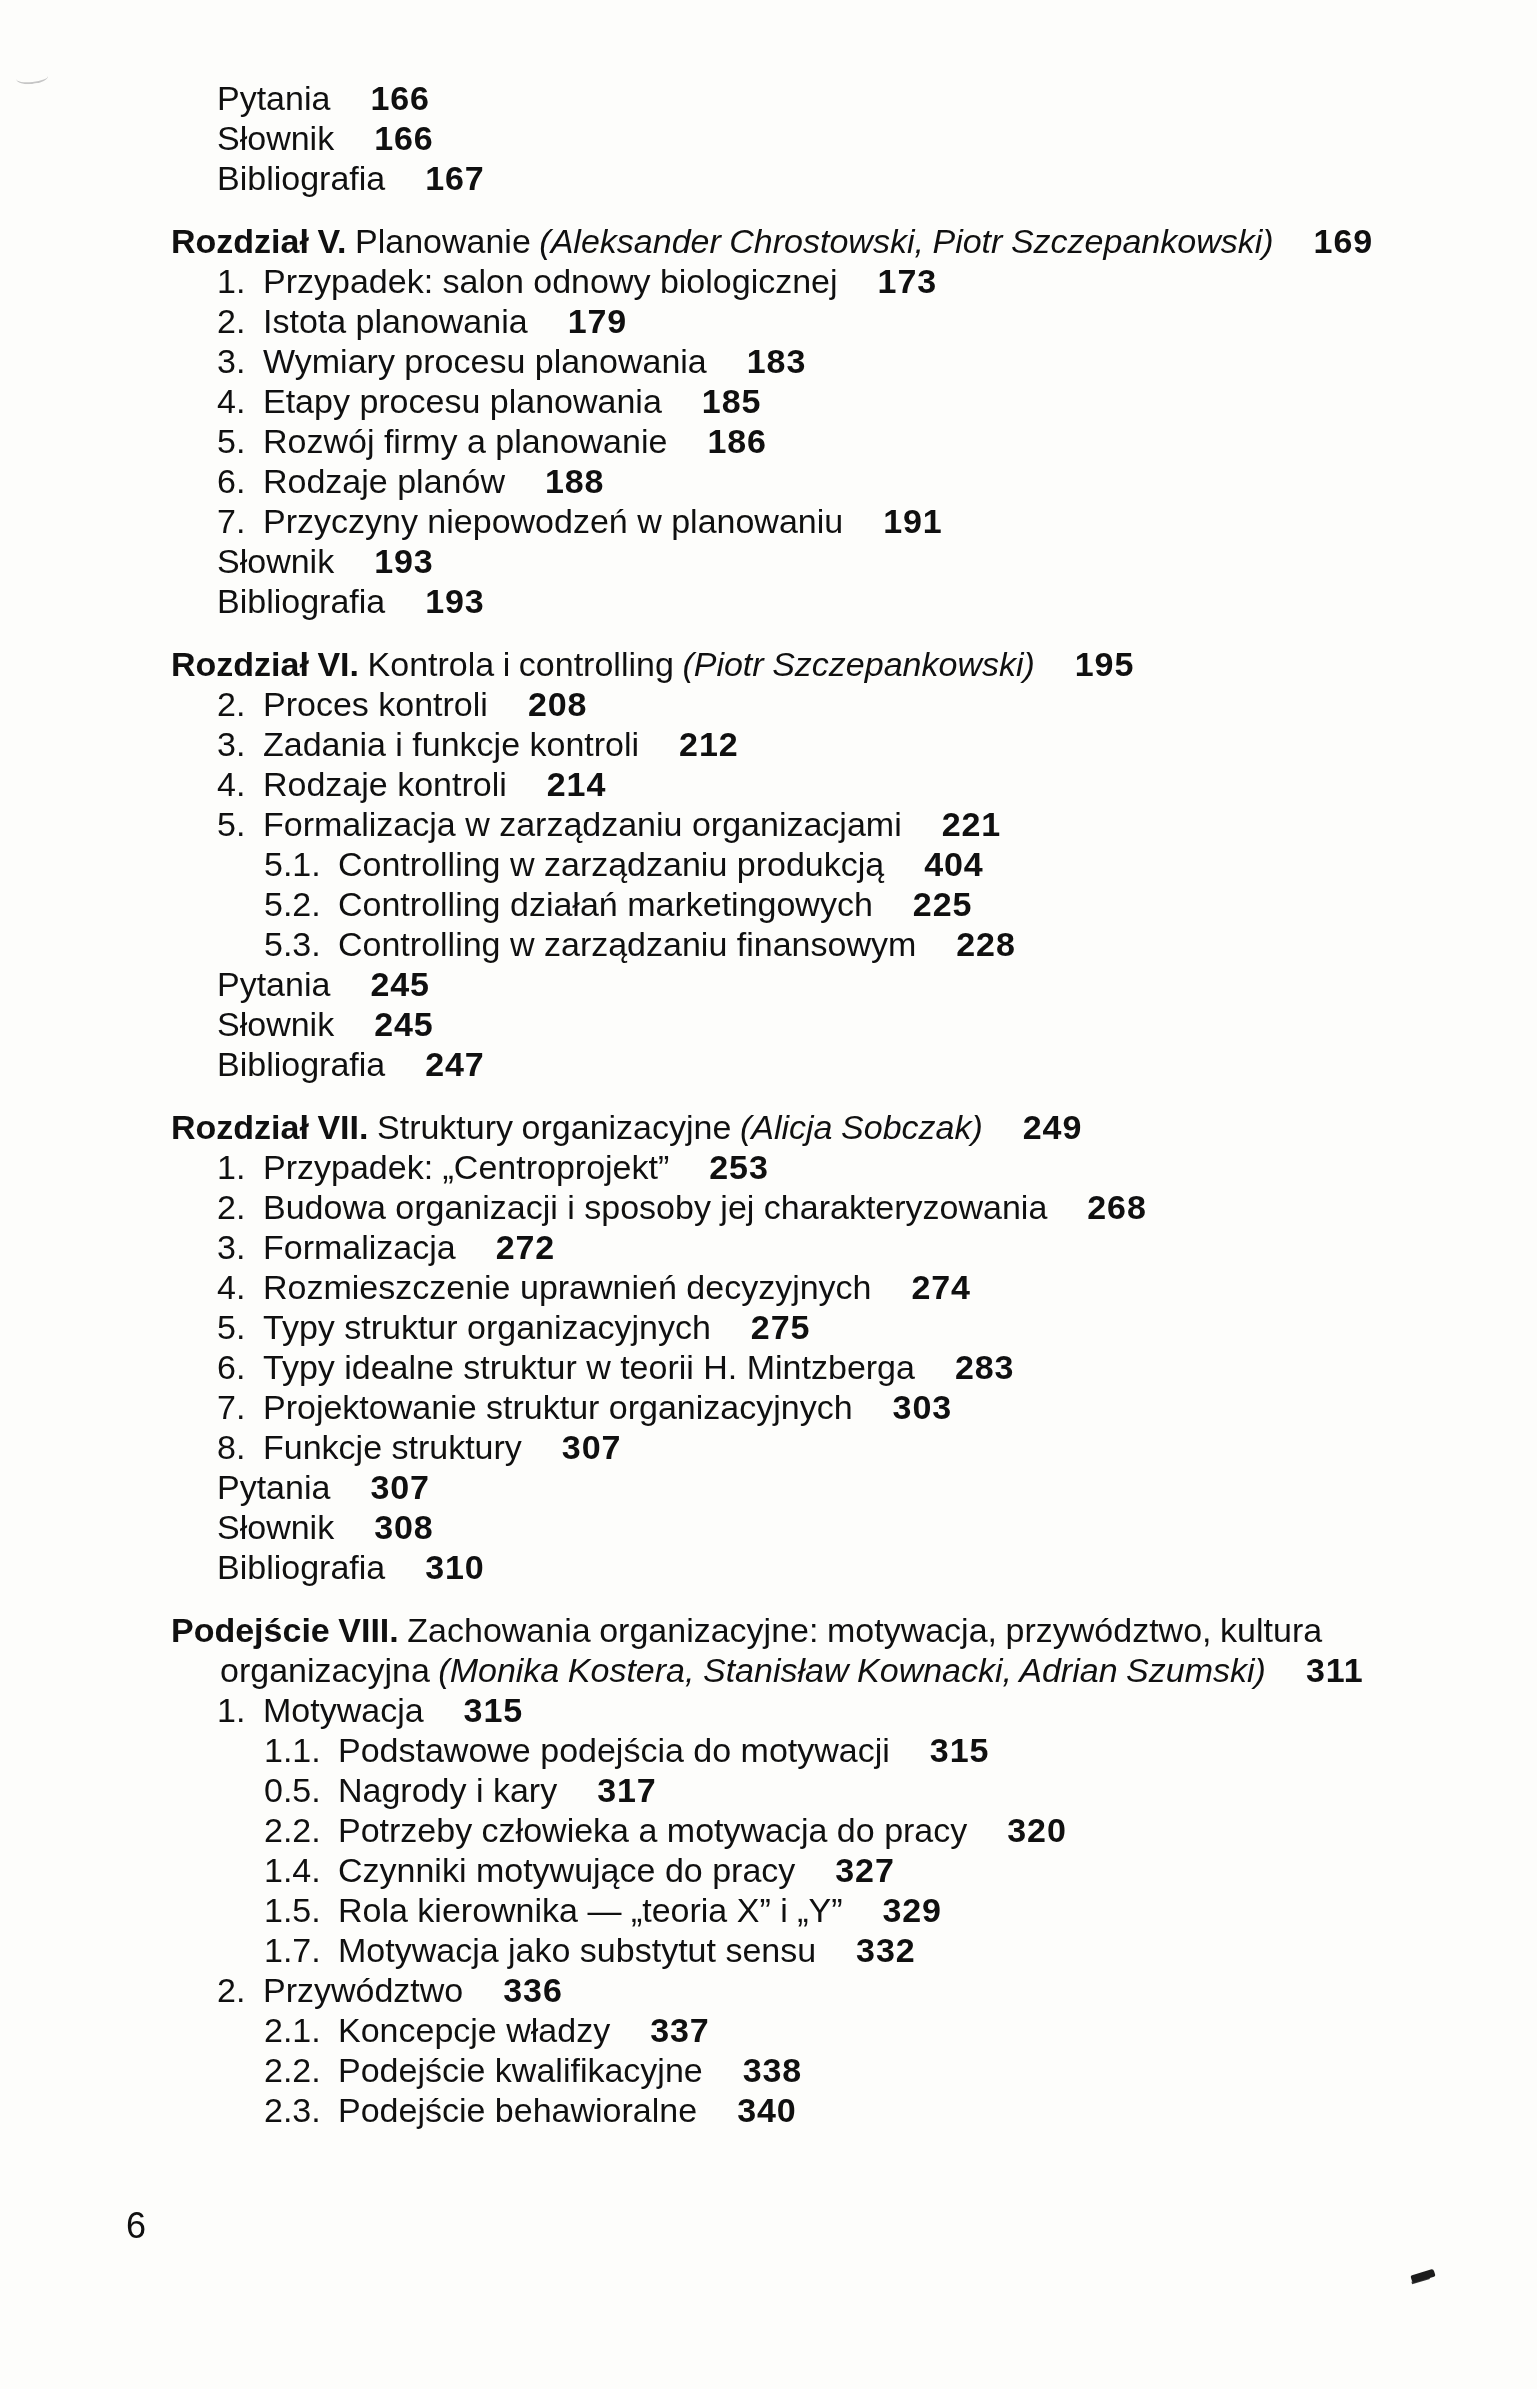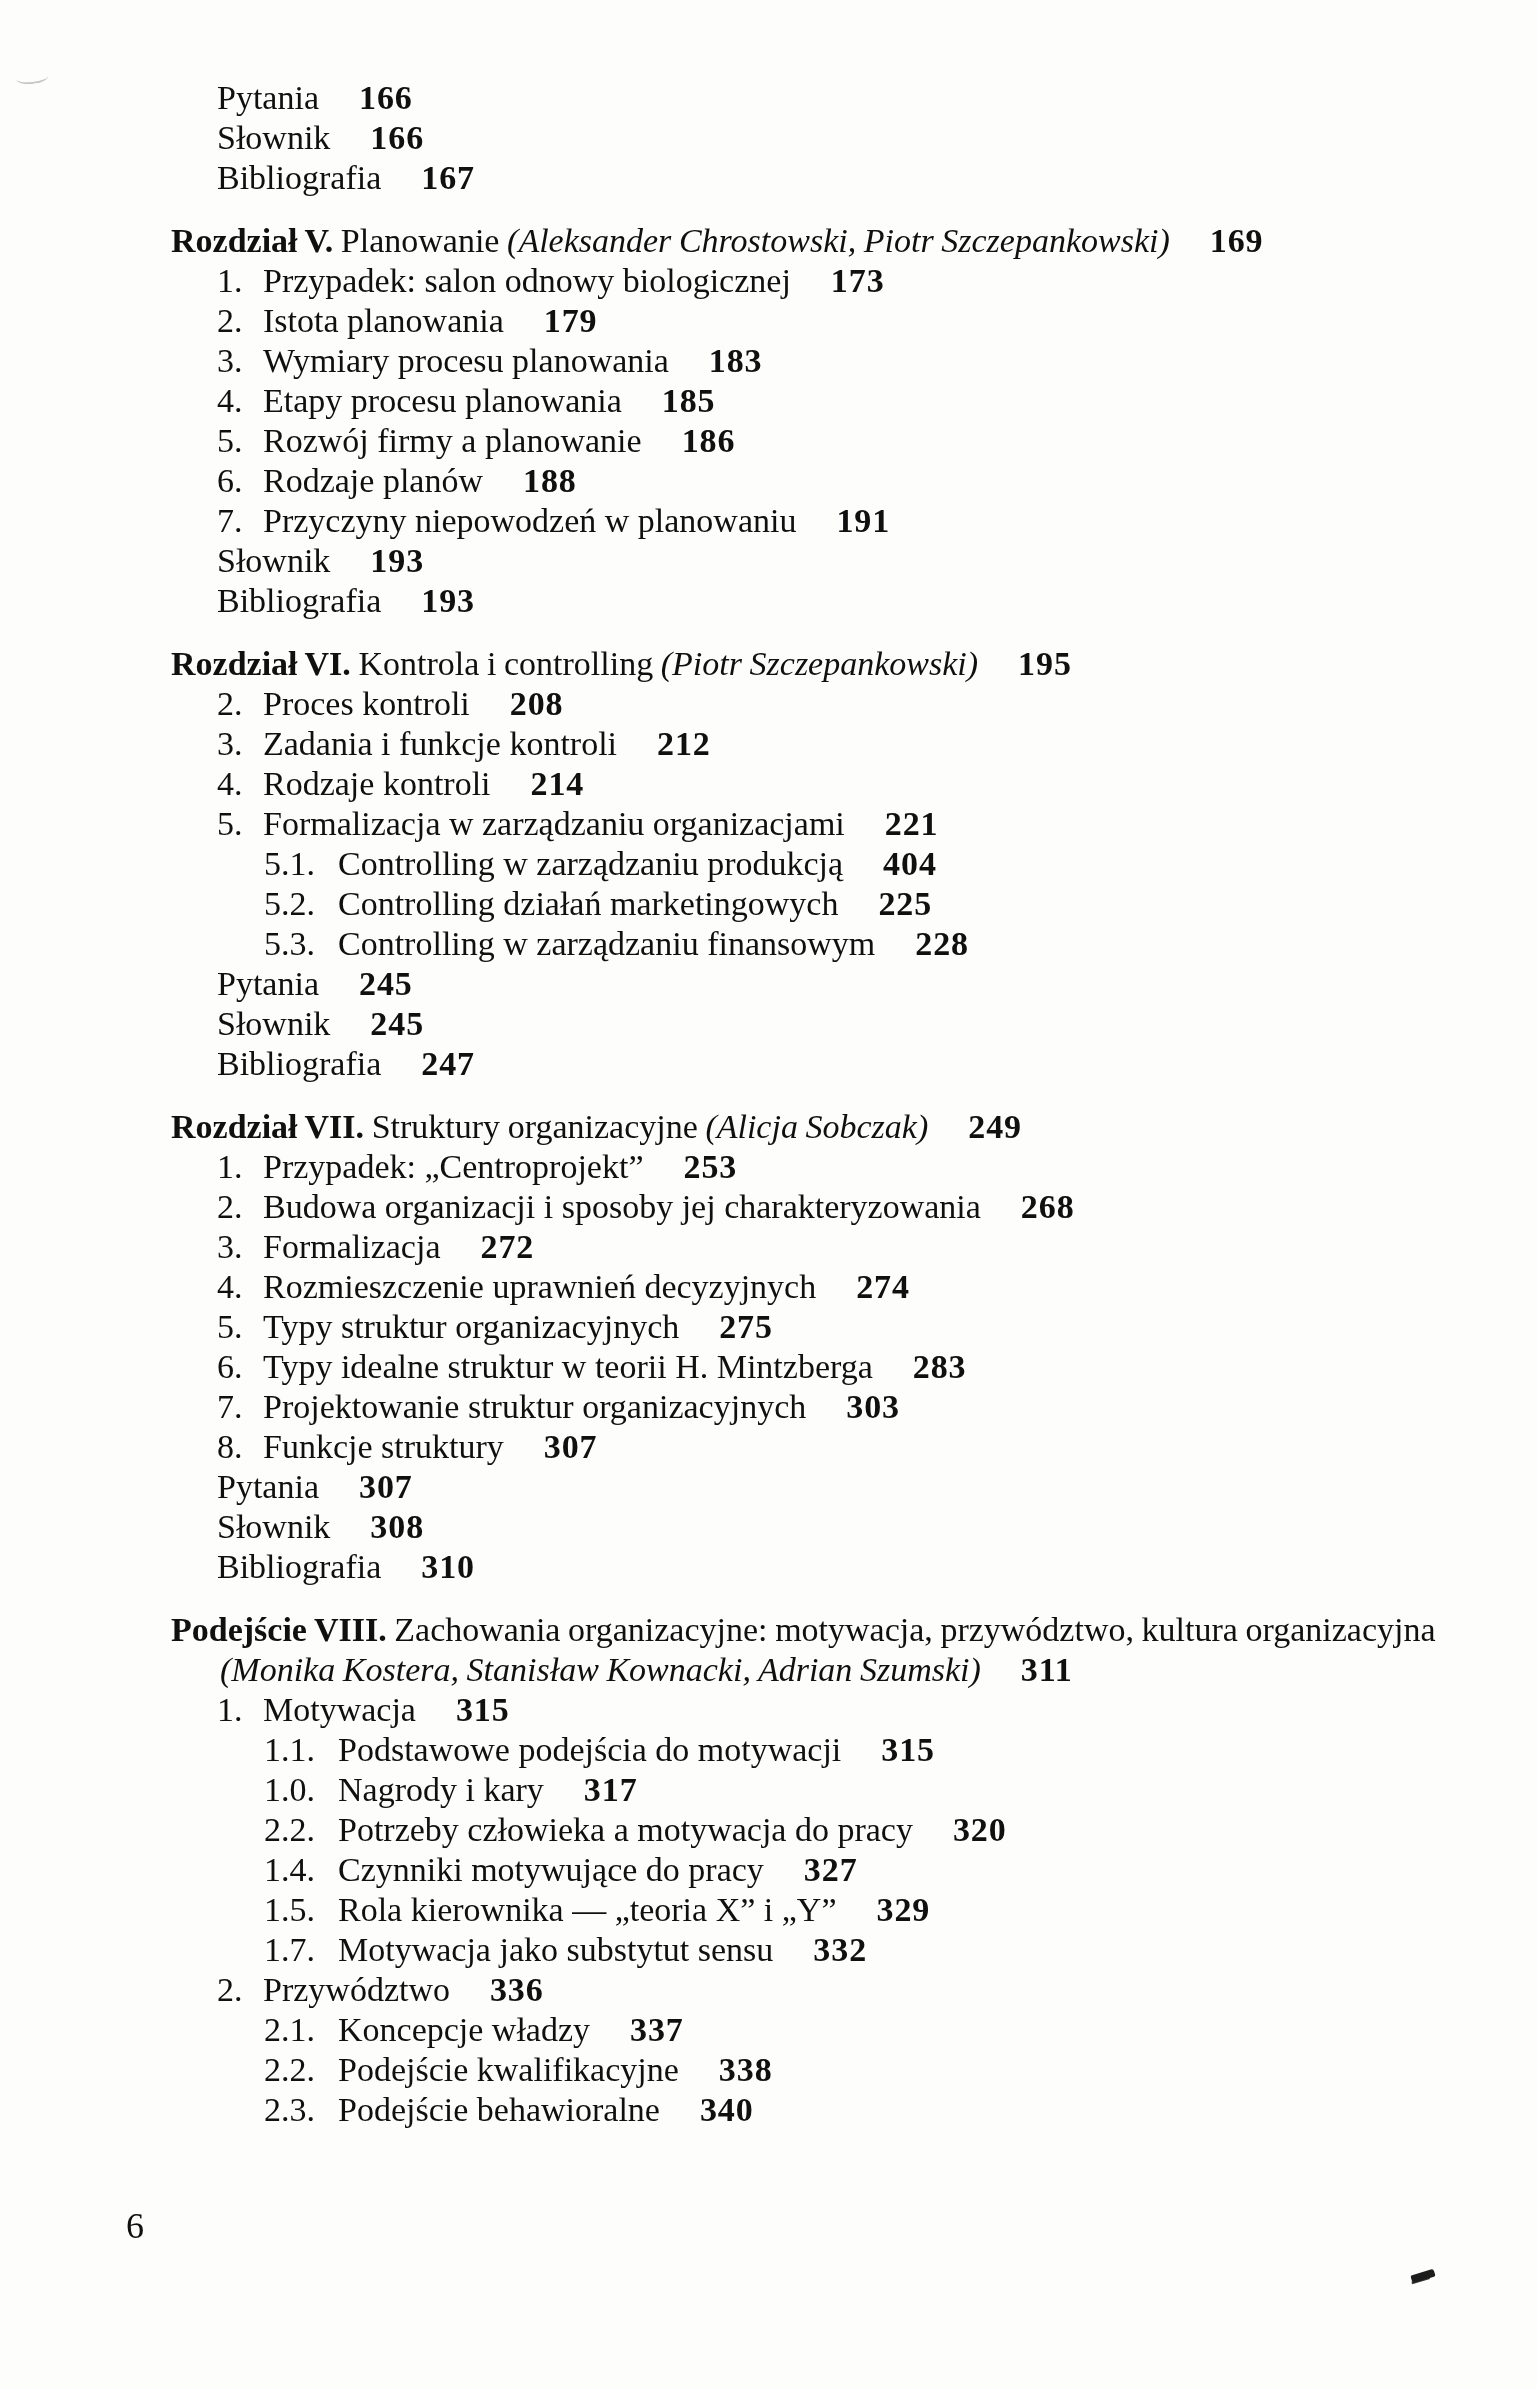--- a/index.html
+++ b/index.html
@@ -4,21 +4,21 @@
 <title>Spis treści — strona 6</title>
 <style>
   html,body{margin:0;padding:0;background:#777;}
   .page{
     position:relative;
     width:1537px;
     height:2389px;
     margin:0 auto;
     background:#fdfdfb;
     color:#101010;
-    font-family:Liberation Serif, serif;
+    font-family:Liberation Sans, sans-serif;
     font-size:34px;
     line-height:40px;
     overflow:hidden;
   }
   .toc{
     position:absolute;
     left:171px;
     top:78px;
     width:1344px;
   }
@@ -111,21 +111,21 @@
         <div class="row indent1"><span class="num">7.</span><span class="label">Projektowanie struktur organizacyjnych</span><span class="pg">303</span></div>
         <div class="row indent1"><span class="num">8.</span><span class="label">Funkcje struktury</span><span class="pg">307</span></div>
         <div class="row indent1"><span class="label">Pytania</span><span class="pg">307</span></div>
         <div class="row indent1"><span class="label">Słownik</span><span class="pg">308</span></div>
         <div class="row indent1"><span class="label">Bibliografia</span><span class="pg">310</span></div>
       </div>
       <div class="block chapter">
         <div class="chapter-header"><span class="b">Podejście VIII.</span> <span class="t">Zachowania organizacyjne: motywacja, przywództwo, kultura organizacyjna</span> <span class="i">(Monika Kostera, Stanisław Kownacki, Adrian Szumski)</span><span class="pg">311</span></div>
         <div class="row indent1"><span class="num">1.</span><span class="label">Motywacja</span><span class="pg">315</span></div>
         <div class="row indent2"><span class="num">1.1.</span><span class="label">Podstawowe podejścia do motywacji</span><span class="pg">315</span></div>
-        <div class="row indent2"><span class="num">1.0.</span><span class="label">Nagrody i kary</span><span class="pg">317</span></div>
+        <div class="row indent2"><span class="num">0.5.</span><span class="label">Nagrody i kary</span><span class="pg">317</span></div>
         <div class="row indent2"><span class="num">2.2.</span><span class="label">Potrzeby człowieka a motywacja do pracy</span><span class="pg">320</span></div>
         <div class="row indent2"><span class="num">1.4.</span><span class="label">Czynniki motywujące do pracy</span><span class="pg">327</span></div>
         <div class="row indent2"><span class="num">1.5.</span><span class="label">Rola kierownika — „teoria X” i „Y”</span><span class="pg">329</span></div>
         <div class="row indent2"><span class="num">1.7.</span><span class="label">Motywacja jako substytut sensu</span><span class="pg">332</span></div>
         <div class="row indent1"><span class="num">2.</span><span class="label">Przywództwo</span><span class="pg">336</span></div>
         <div class="row indent2"><span class="num">2.1.</span><span class="label">Koncepcje władzy</span><span class="pg">337</span></div>
         <div class="row indent2"><span class="num">2.2.</span><span class="label">Podejście kwalifikacyjne</span><span class="pg">338</span></div>
         <div class="row indent2"><span class="num">2.3.</span><span class="label">Podejście behawioralne</span><span class="pg">340</span></div>
       </div>
     </div>

